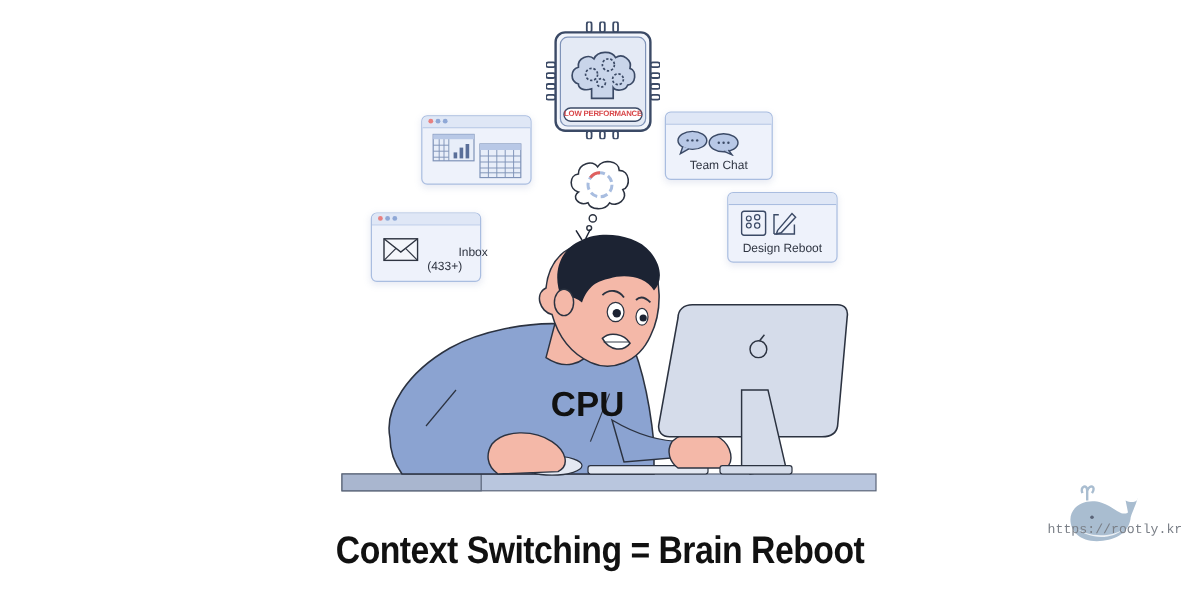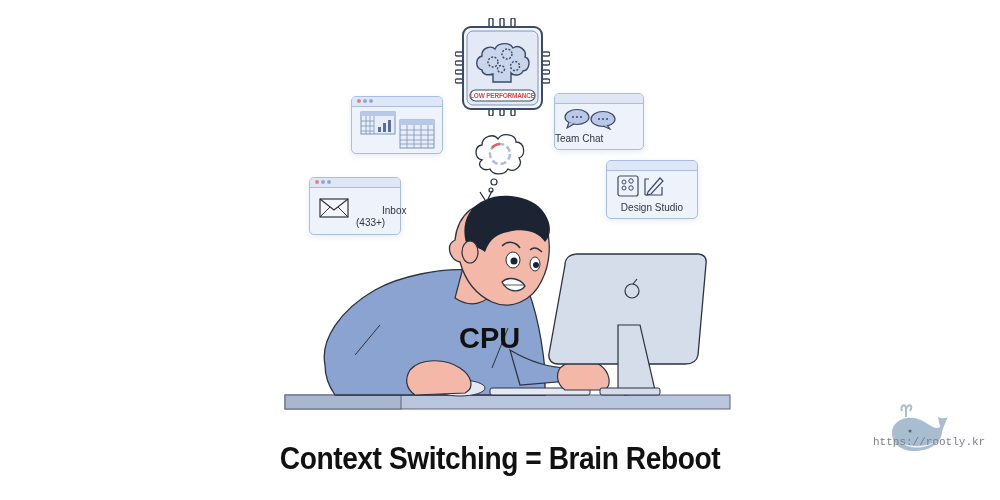--- a/index.html
+++ b/index.html
@@ -124,36 +124,36 @@
     <path d="M6 14 L4 20 L11 16" fill="#b8c8e6" stroke="#3b4a66" stroke-width="1.2"></path>
     <circle cx="10" cy="9" r="1" fill="#3b4a66"></circle>
       <circle cx="14" cy="9" r="1" fill="#3b4a66"></circle>
       <circle cx="18" cy="9" r="1" fill="#3b4a66"></circle>
     <ellipse cx="40" cy="11" rx="12" ry="7.5" fill="#b8c8e6" stroke="#3b4a66" stroke-width="1.2"></ellipse>
     <path d="M44 17 L47 21 L40 18" fill="#b8c8e6" stroke="#3b4a66" stroke-width="1.2"></path>
     <circle cx="36" cy="11" r="1" fill="#3b4a66"></circle>
       <circle cx="40" cy="11" r="1" fill="#3b4a66"></circle>
       <circle cx="44" cy="11" r="1" fill="#3b4a66"></circle>
   </svg>
-  <div class="win-label" style="left:0;width:88px;top:39px;">Team Chat</div>
+  <div class="win-label" style="left:0;width:88px;text-align:center;top:39px;">Team Chat</div>
 </div>
 
 <div class="win" style="left:606px;top:160px;width:90px;height:57px;">
   <div class="bar"></div>
   <svg class="abs" style="left:10px;top:14px;" width="50" height="22" viewBox="0 0 50 22">
     <rect x="1" y="1" width="20" height="20" rx="2" fill="#eef2fb" stroke="#3b4a66" stroke-width="1.2"></rect>
     <circle cx="7" cy="7" r="2" fill="none" stroke="#3b4a66" stroke-width="1"></circle>
     <circle cx="14" cy="6" r="2.2" fill="none" stroke="#3b4a66" stroke-width="1"></circle>
     <circle cx="7" cy="13" r="2" fill="none" stroke="#3b4a66" stroke-width="1"></circle>
     <circle cx="14" cy="13" r="2.2" fill="none" stroke="#3b4a66" stroke-width="1"></circle>
     <path d="M28 20 L28 4 L32 4" fill="none" stroke="#3b4a66" stroke-width="1.2"></path>
     <path d="M28 20 L45 20 L45 12" fill="none" stroke="#3b4a66" stroke-width="1.2"></path>
     <path d="M31 17 L43 3 L46 6 L34 19 L30 20 Z" fill="#eef2fb" stroke="#3b4a66" stroke-width="1.2"></path>
   </svg>
-  <div class="win-label" style="left:0;width:90px;text-align:center;top:41px;">Design Studio</div>
+  <div class="win-label" style="left:0;width:90px;text-align:center;top:41px;">Design Reboot</div>
 </div>
 
 <svg class="abs" style="left:280px;top:190px;" width="460" height="225" viewBox="0 0 460 225">
 
   <rect x="5" y="205" width="445" height="14" fill="#b9c6de" stroke="#5a6478" stroke-width="1"></rect>
   <rect x="5" y="205" width="116" height="14" fill="#a9b6cf" stroke="#5a6478" stroke-width="1"></rect>
 
   <path d="M45 175 C40 150 60 120 95 100 C120 86 160 78 190 80 L240 82 C255 110 262 150 265 180 L265 205 L55 205 C48 195 45 185 45 175 Z" fill="#8ba3d1" stroke="#2b3240" stroke-width="1.3"></path>
   <path d="M100 135 L75 165" stroke="#2b3240" stroke-width="1"></path>
   <path d="M228 138 L212 178" stroke="#2b3240" stroke-width="1"></path>

